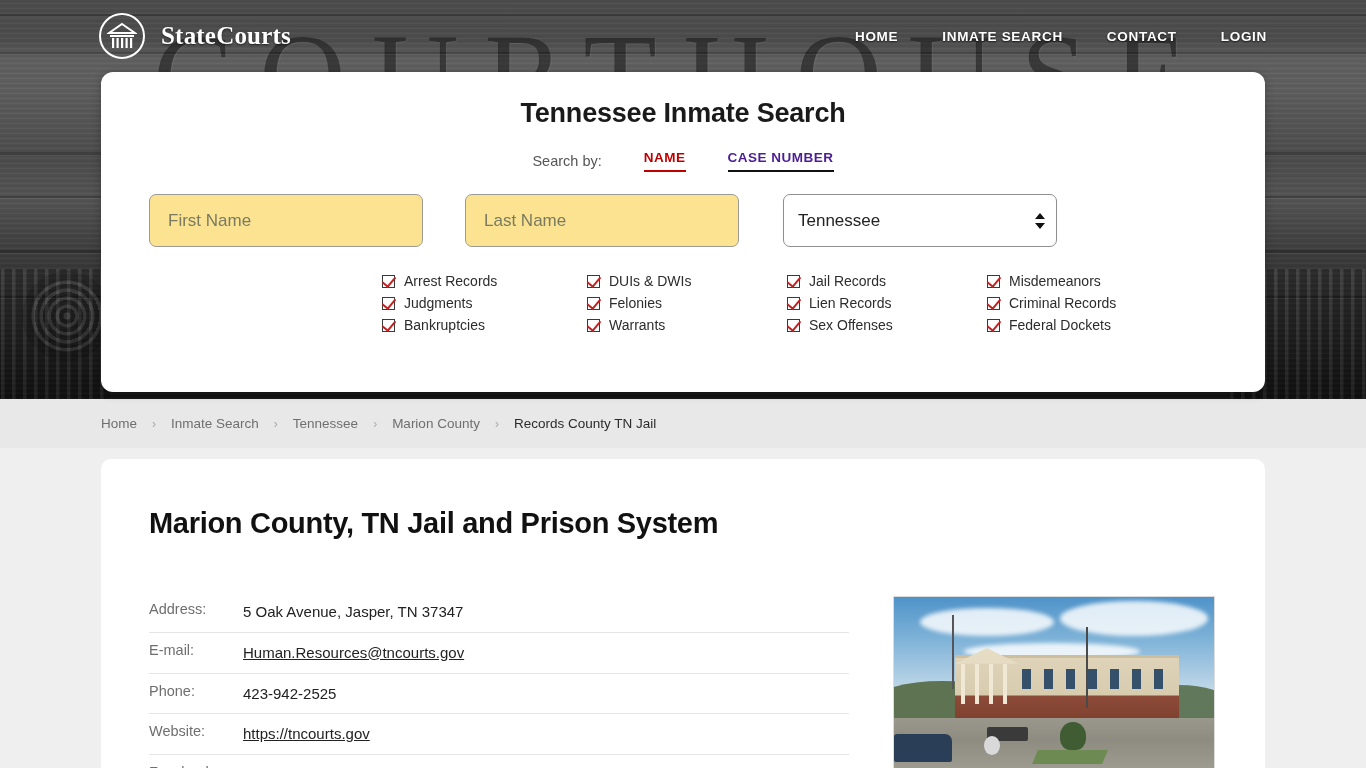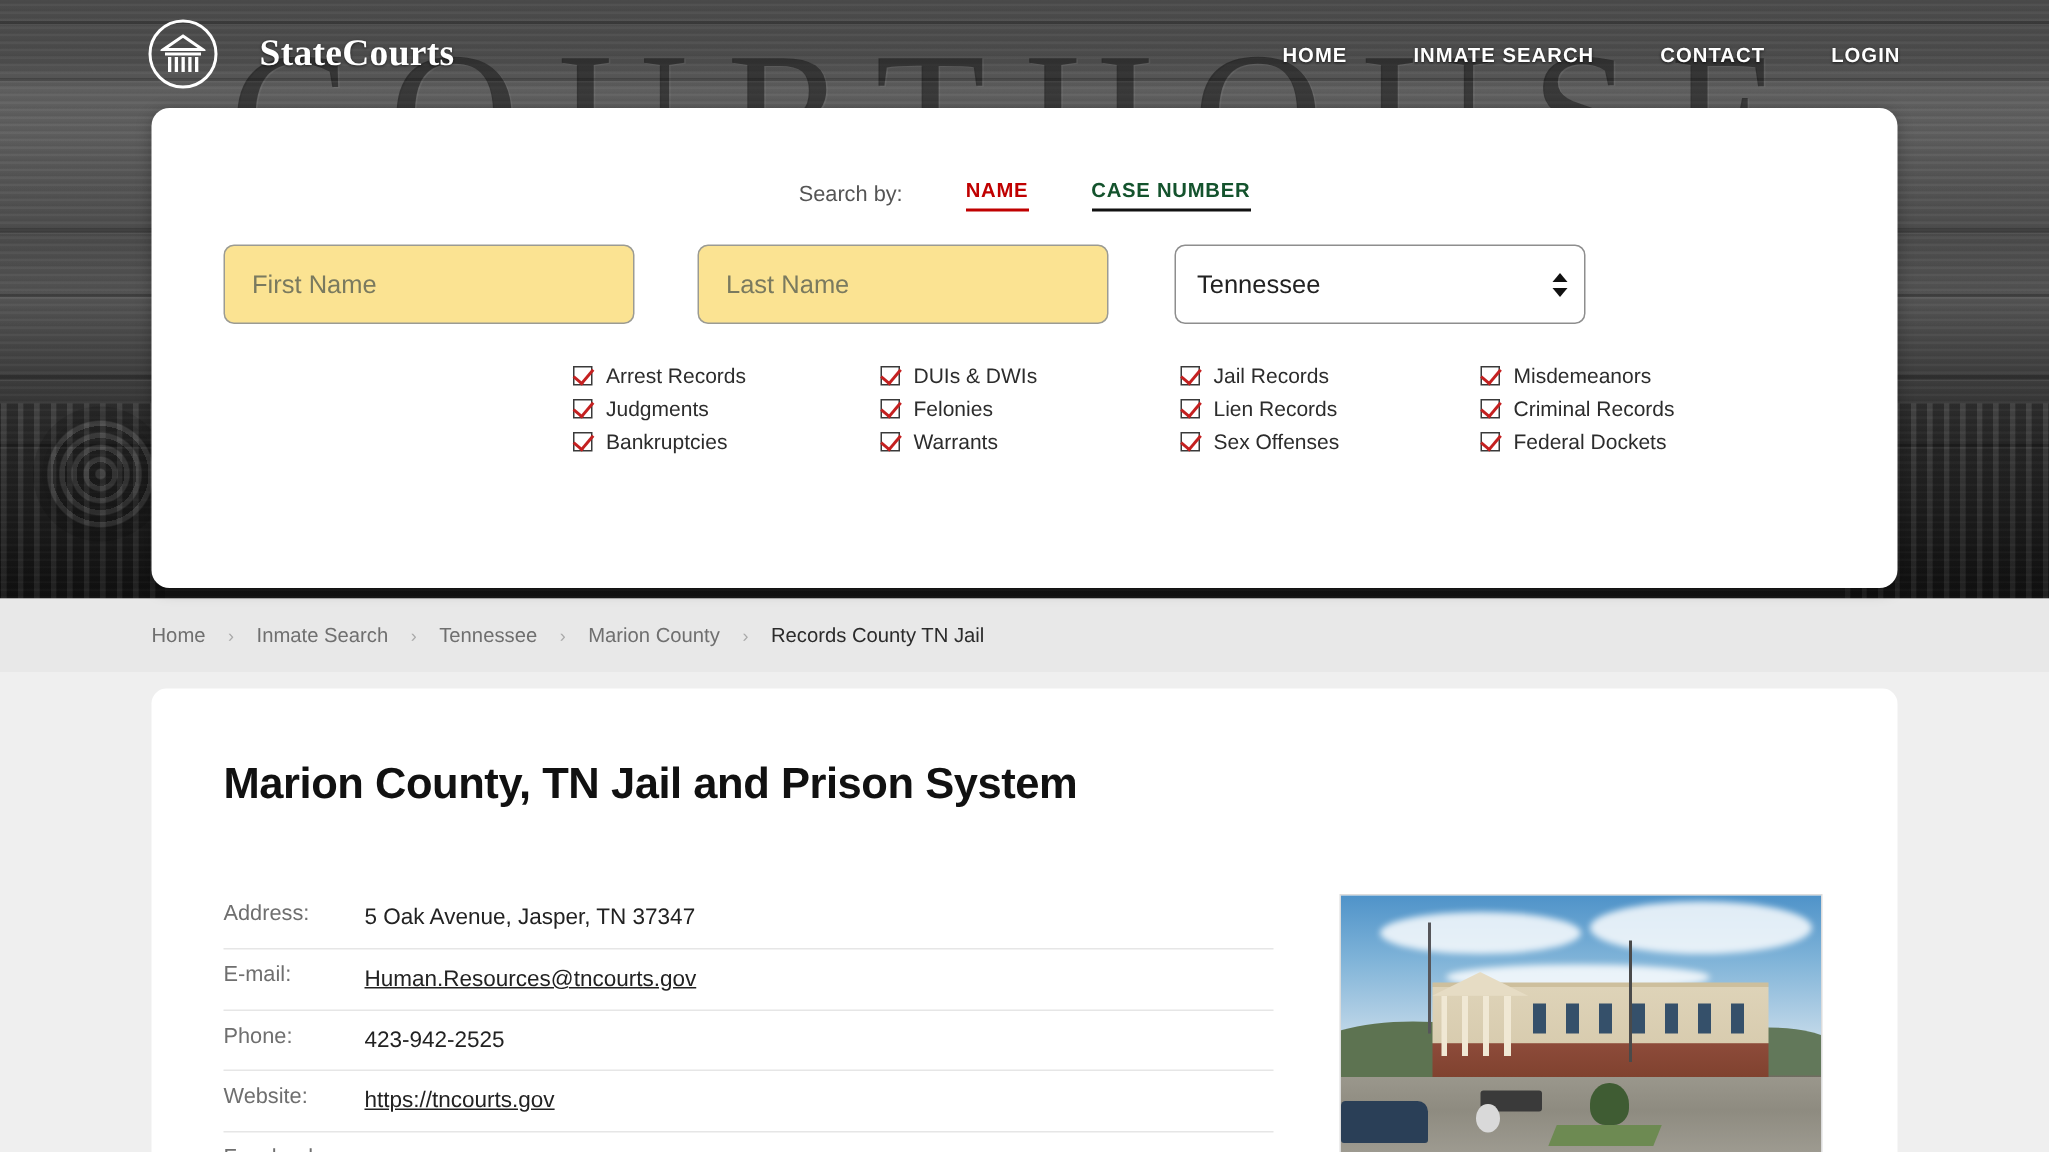--- a/index.html
+++ b/index.html
@@ -112,21 +112,21 @@
     top: 0; left: 0;
     width: 1366px;
     height: 72px;
     display: flex;
     align-items: center;
     z-index: 5;
   }
   .brand {
     display: flex;
     align-items: center;
-    gap: 28px;
+    gap: 16px;
     margin-left: 99px;
     text-decoration: none;
   }
   .brand-mark {
     width: 46px; height: 46px;
     border-radius: 50%;
     border: 2.5px solid #ffffff;
     position: relative;
     flex: none;
   }
@@ -190,21 +190,21 @@
   }
   .tab {
     font-size: 13.5px;
     font-weight: 700;
     letter-spacing: 0.5px;
     padding-bottom: 5px;
     cursor: pointer;
     white-space: nowrap;
   }
   .tab.active { color: #c00000; border-bottom: 2.5px solid #c00000; }
-  .tab.inactive { color: #14532d; border-bottom: 2.5px solid #111; margin-left: 42px; }
+  .tab.inactive { color: #4c1d95; border-bottom: 2.5px solid #111; margin-left: 42px; }
 
   .fields-row {
     margin-top: 22px;
     display: flex;
     align-items: center;
     padding: 0 48px;
     gap: 20px;
   }
   .field {
     height: 53px;
@@ -469,20 +469,21 @@
 
   <nav class="nav">
     <a href="#">HOME</a>
     <a href="#">INMATE SEARCH</a>
     <a href="#">CONTACT</a>
     <a href="#">LOGIN</a>
   </nav>
 </div>
 
 <section class="search-card">
+  <h1 class="card-title">Tennessee Inmate Search</h1>
 
   <div class="searchby-row">
     <span class="searchby-label">Search by:</span>
     <span class="tab active">NAME</span>
     <span class="tab inactive">CASE NUMBER</span>
   </div>
 
   <div class="fields-row">
     <input class="field first" type="text" placeholder="First Name" style="">
     <input class="field last" type="text" placeholder="Last Name" style="">

